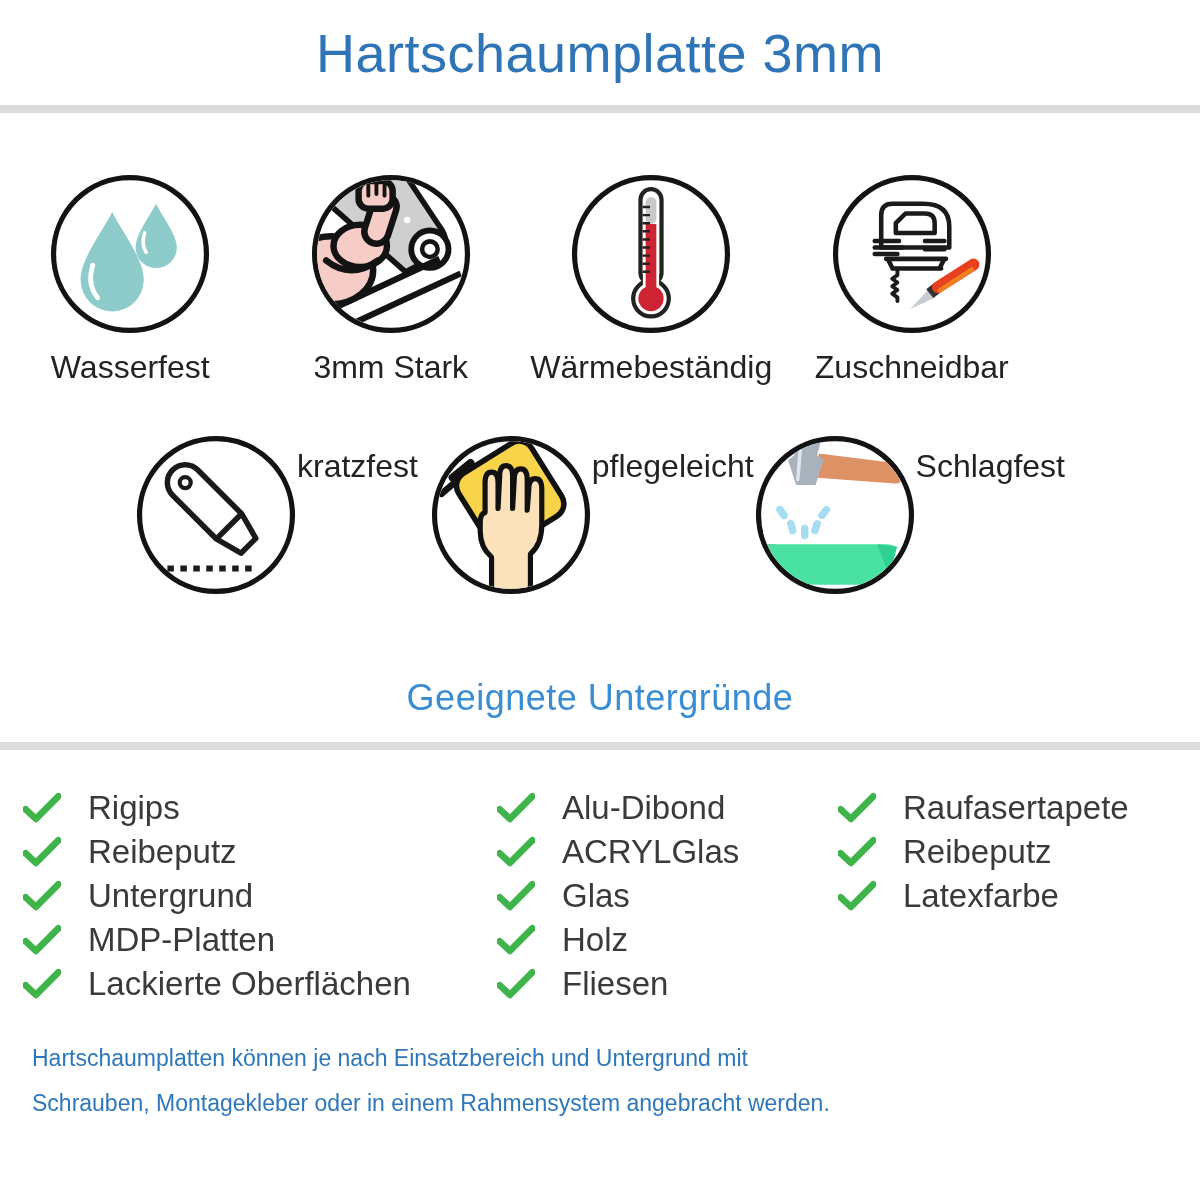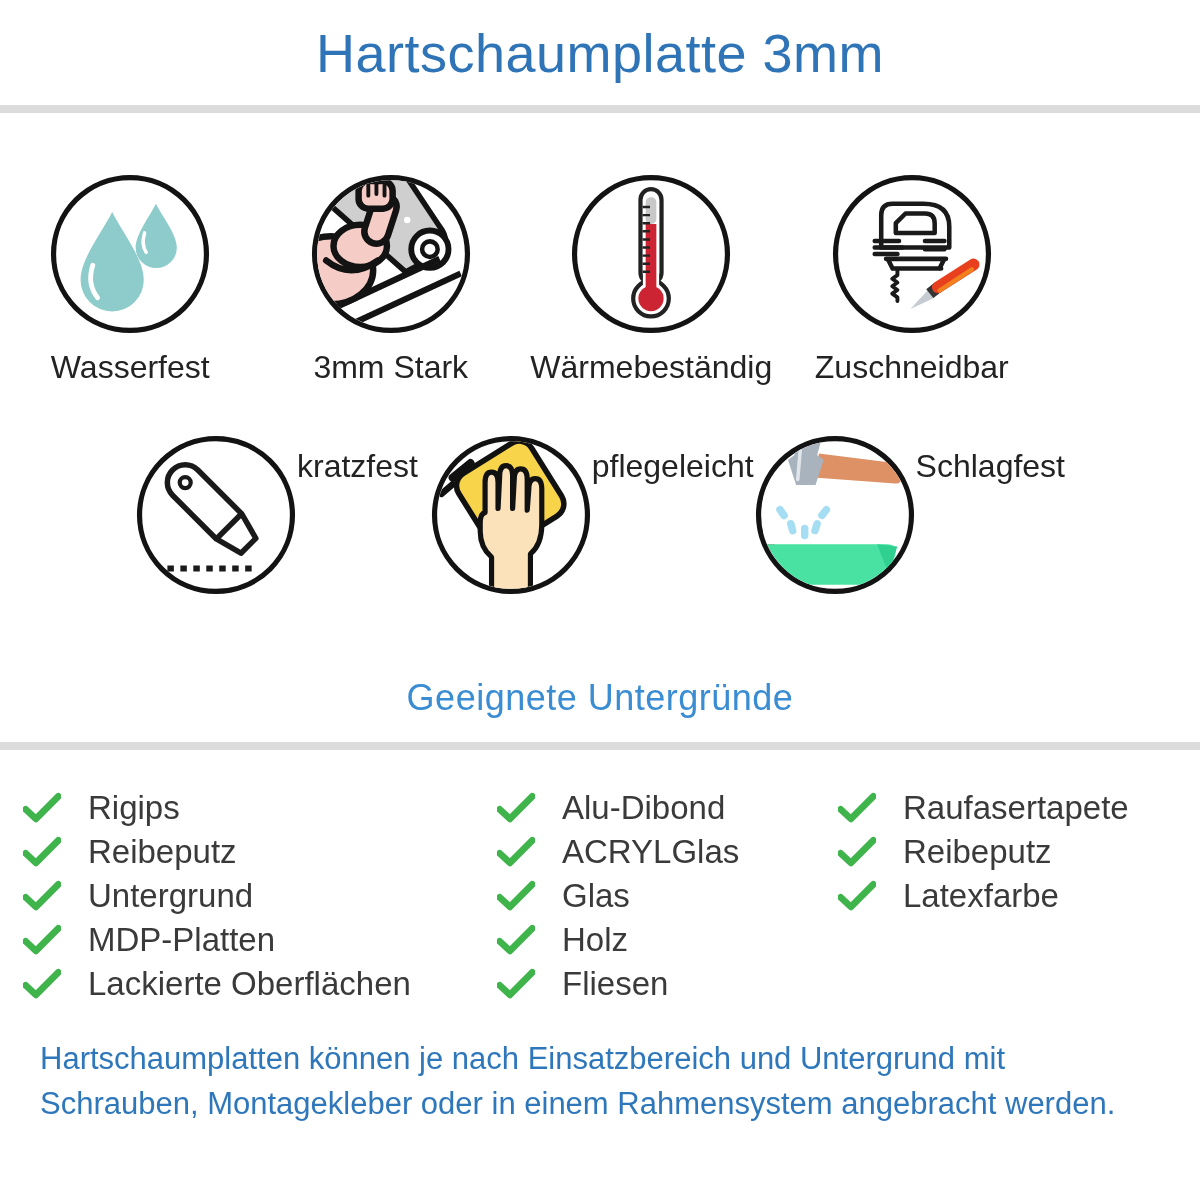--- a/index.html
+++ b/index.html
@@ -17,21 +17,21 @@
 
   .section-title{margin-top:58px;height:88px;display:flex;align-items:center;justify-content:center;
     font-size:36px;color:#3a8dd3;letter-spacing:.5px;}
 
   .sub-wrap{margin-top:36px;padding-left:23px;display:grid;grid-template-columns:474px 341px auto;}
   .sub-col{list-style:none;margin:0;padding:0;}
   .sub-item{height:44px;display:flex;align-items:center;gap:27px;}
   .sub-item .chk{flex:0 0 auto;display:flex;}
   .sub-item .txt{font-size:33px;color:#3a3a3a;white-space:nowrap;}
 
-  .footer-note{margin:30px 0 0 40px;font-size:31px;line-height:45px;color:#2e77bb;}
+  .footer-note{margin:30px 0 0 32px;font-size:23px;line-height:45px;color:#2e77bb;}
 </style>
 </head>
 <body>
 
 <div class="hero-title">Hartschaumplatte 3mm</div>
 <div class="divider"></div>
 
 <div class="feat-row1">
 
   <div class="feat">

